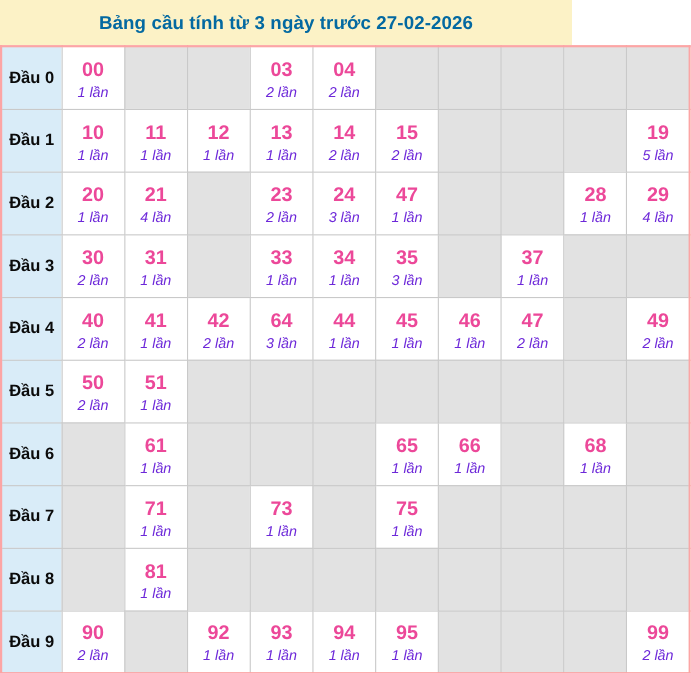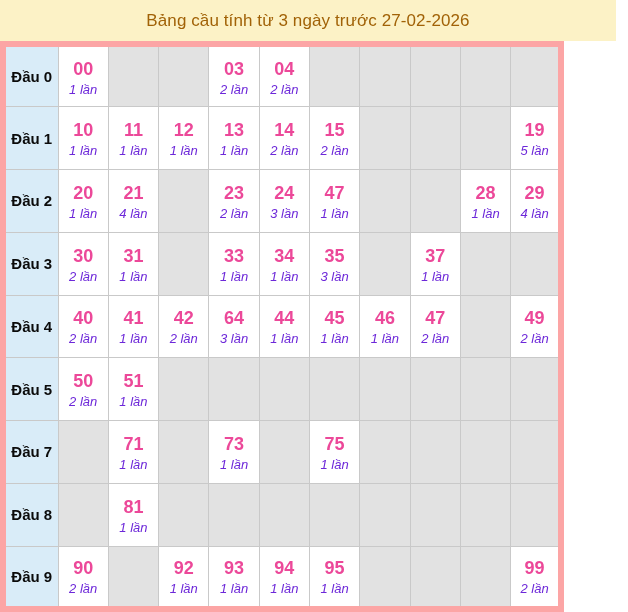--- a/index.html
+++ b/index.html
@@ -4,32 +4,32 @@
 <style>
   * { box-sizing: border-box; margin: 0; padding: 0; }
   html, body {
     width: 628px; height: 612px;
     font-family: "Liberation Sans", "DejaVu Sans", sans-serif;
     background: #ffffff;
   }
   .page { width: 628px; height: 612px; overflow: hidden; }
 
   .title-bar {
-    width: 616px; height: 41px;
+    width: 520px; height: 41px;
     background: #fcf2c6;
     display: flex; align-items: center; justify-content: center;
-    font-size: 17px; font-weight: normal; color: #a16207;
+    font-size: 17px; font-weight: bold; color: #0369a1;
     letter-spacing: 0.1px;
   }
 
   table.cau-table {
-    width: 564px; height: 571px;
+    width: 628px; height: 571px;
     border-collapse: collapse;
     table-layout: fixed;
-    border: 6px solid #fca5a5;
+    border: 2px solid #fca5a5;
   }
   table.cau-table td {
     border: 1px solid #c9c9c9;
     text-align: center; vertical-align: middle;
     height: 57px;
   }
   td.label-cell {
     width: 55px;
     background: #d9ecf8;
     font-weight: bold; font-size: 15px; color: #0b0b0b;
@@ -228,20 +228,45 @@
           <td class="empty-cell"></td>
           <td class="empty-cell"></td>
           <td class="empty-cell"></td>
           <td class="empty-cell"></td>
           <td class="empty-cell"></td>
           <td class="empty-cell"></td>
           <td class="empty-cell"></td>
           <td class="empty-cell"></td>
         </tr>
         <tr>
+          <td class="label-cell">Đầu 6</td>
+          <td class="empty-cell"></td>
+          <td class="filled-cell">
+            <div class="num">61</div>
+            <div class="count">1 lần</div>
+          </td>
+          <td class="empty-cell"></td>
+          <td class="empty-cell"></td>
+          <td class="empty-cell"></td>
+          <td class="filled-cell">
+            <div class="num">65</div>
+            <div class="count">1 lần</div>
+          </td>
+          <td class="filled-cell">
+            <div class="num">66</div>
+            <div class="count">1 lần</div>
+          </td>
+          <td class="empty-cell"></td>
+          <td class="filled-cell">
+            <div class="num">68</div>
+            <div class="count">1 lần</div>
+          </td>
+          <td class="empty-cell"></td>
+        </tr>
+        <tr>
           <td class="label-cell">Đầu 7</td>
           <td class="empty-cell"></td>
           <td class="filled-cell">
             <div class="num">71</div>
             <div class="count">1 lần</div>
           </td>
           <td class="empty-cell"></td>
           <td class="filled-cell">
             <div class="num">73</div>
             <div class="count">1 lần</div>

